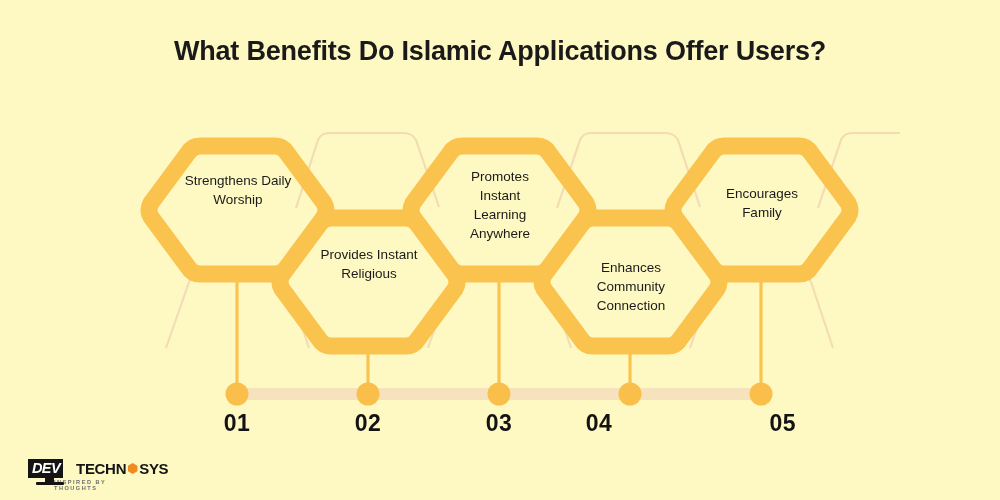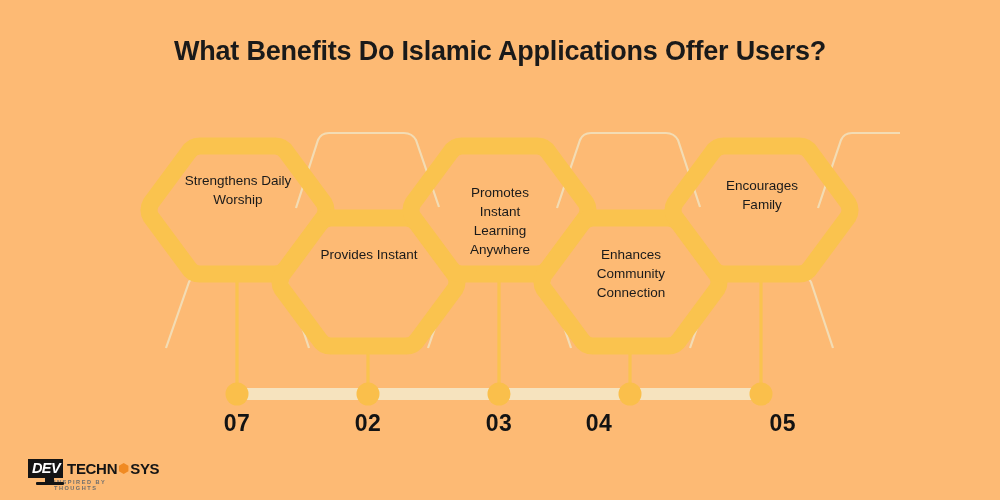--- a/index.html
+++ b/index.html
@@ -8,21 +8,21 @@
     padding: 0;
     background: #ffffff;
   }
   body {
     font-family: "Liberation Sans", sans-serif;
   }
   .canvas {
     position: relative;
     width: 1000px;
     height: 500px;
-    background: #fdba74;
+    background: #fef9c3;
     overflow: hidden;
     text-decoration: underline;
   }
 
   
   .page-title {
     position: absolute;
     left: 0;
     top: 36px;
     width: 1000px;
@@ -93,21 +93,21 @@
     padding: 0 3px 0 4px;
     letter-spacing: -0.6px;
     font-family: "Liberation Sans", sans-serif;
   }
   .logo-techno {
     color: #141414;
     font-size: 15px;
     font-weight: 700;
     line-height: 19px;
     letter-spacing: -0.3px;
-    padding-left: 4px;
+    padding-left: 13px;
     font-family: "Liberation Sans", sans-serif;
     display: flex;
     align-items: center;
   }
   .logo-hexmark {
     display: inline-block;
     width: 11px;
     height: 11px;
     background: #F08A23;
     margin: 0 1px;
@@ -235,41 +235,42 @@
     </svg>
   </div>
 
   <div class="hex-label" style="left:163px; top:171px; width:150px;">
     <span class="line">Strengthens Daily</span>
     <span class="line">Worship</span>
   </div>
 
   <div class="hex-label" style="left:294px; top:245px; width:150px;">
     <span class="line">Provides Instant</span>
-  </div>
-
-  <div class="hex-label" style="left:425px; top:167px; width:150px;margin-top:16px;">
+    <span class="line">Religious</span>
+  </div>
+
+  <div class="hex-label" style="left:425px; top:167px; width:150px;">
     <span class="line">Promotes</span>
     <span class="line">Instant</span>
     <span class="line">Learning</span>
     <span class="line">Anywhere</span>
   </div>
 
-  <div class="hex-label" style="left:556px; top:245px; width:150px;">
+  <div class="hex-label" style="left:556px; top:258px; width:150px;">
     <span class="line">Enhances</span>
     <span class="line">Community</span>
     <span class="line">Connection</span>
   </div>
 
-  <div class="hex-label" style="left:687px; top:176px; width:150px;">
+  <div class="hex-label" style="left:687px; top:184px; width:150px;">
     <span class="line">Encourages</span>
     <span class="line">Family</span>
   </div>
 
-  <div class="step-number" style="left:202px; top:410px;">07</div>
+  <div class="step-number" style="left:202px; top:410px;">01</div>
   <div class="step-number" style="left:333px; top:410px;">02</div>
   <div class="step-number" style="left:464px; top:410px;">03</div>
   <div class="step-number" style="left:564px; top:410px;">04</div>
   <div class="step-number" style="left:726px; top:410px;text-align:right;">05</div>
 
   <div class="logo">
     <div class="logo-row">
       <span class="logo-dev">DEV</span>
       <span class="logo-techno">
         <span>TECHN</span>

